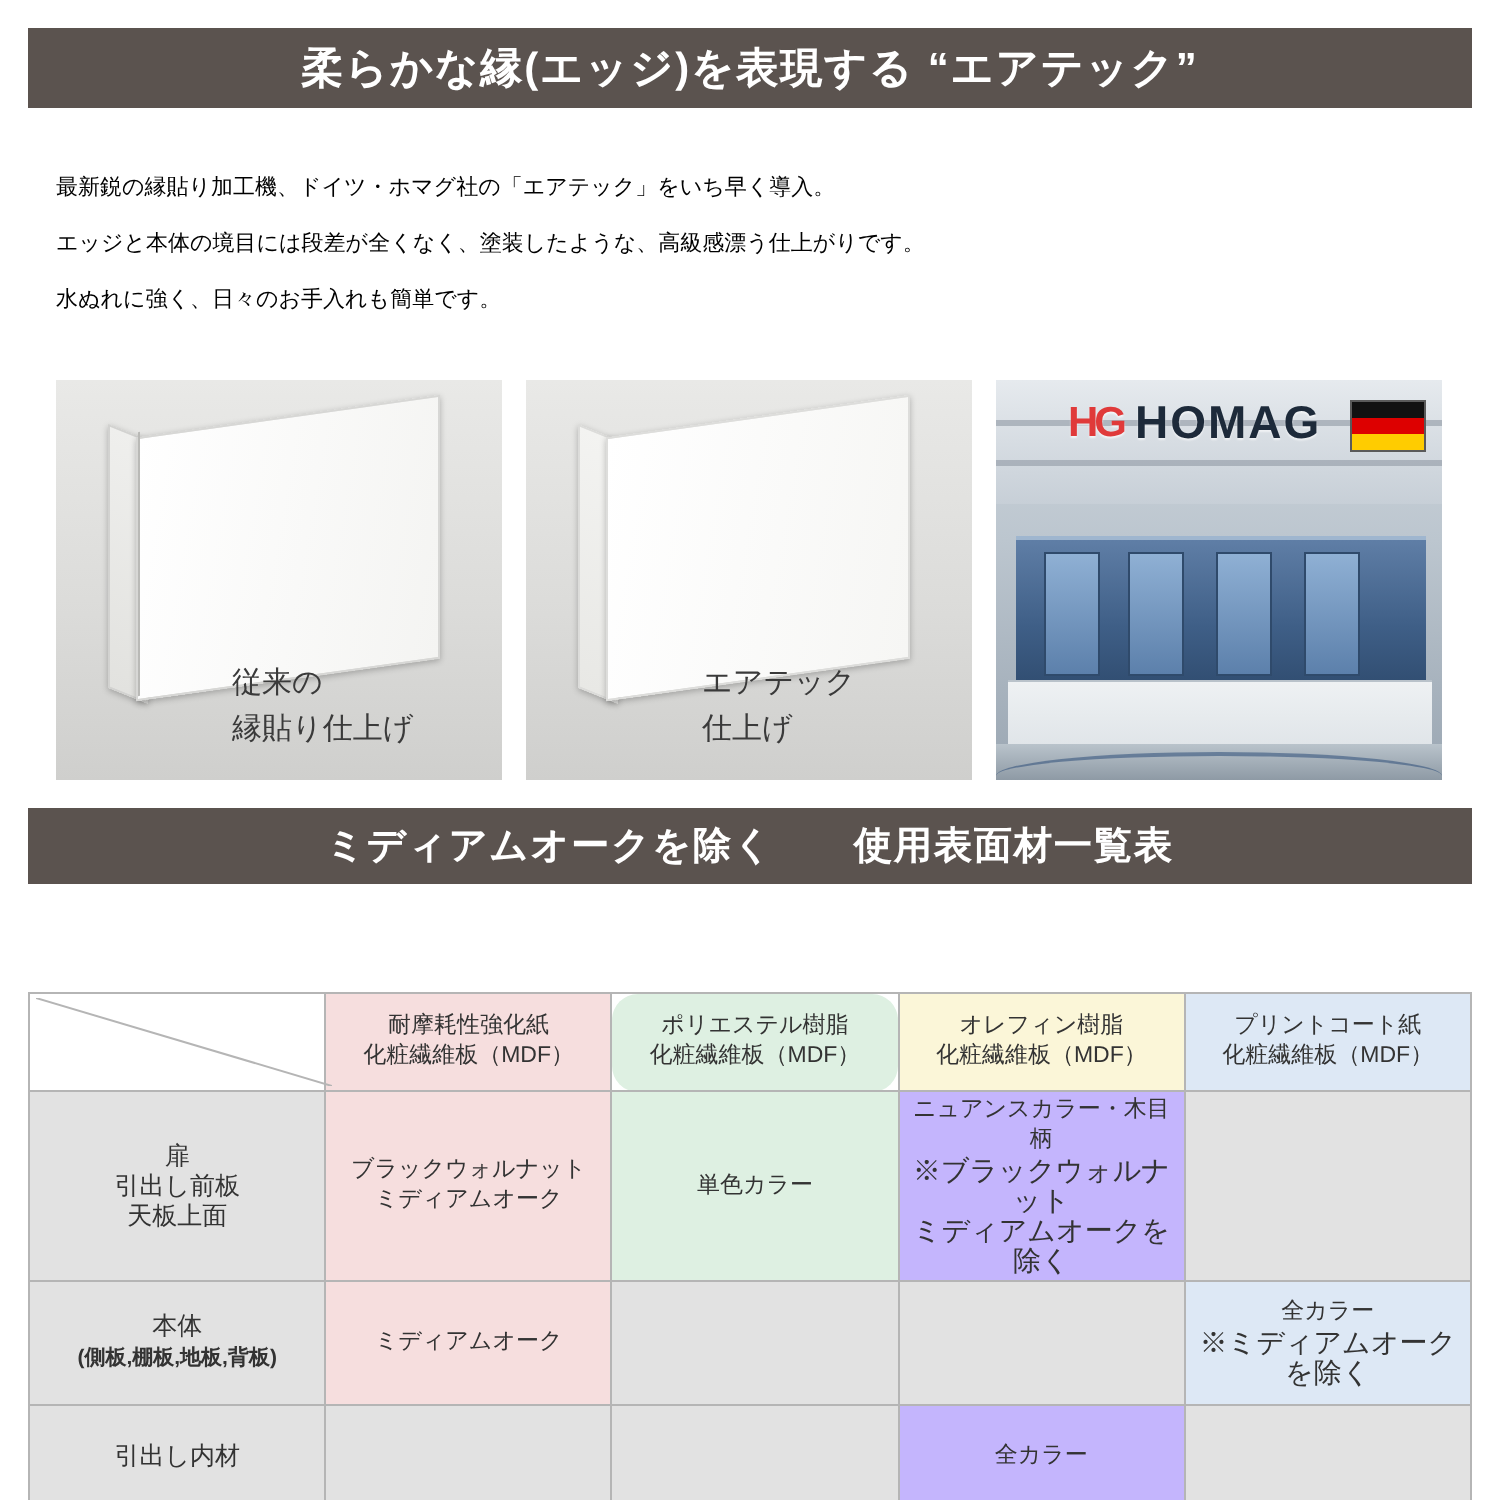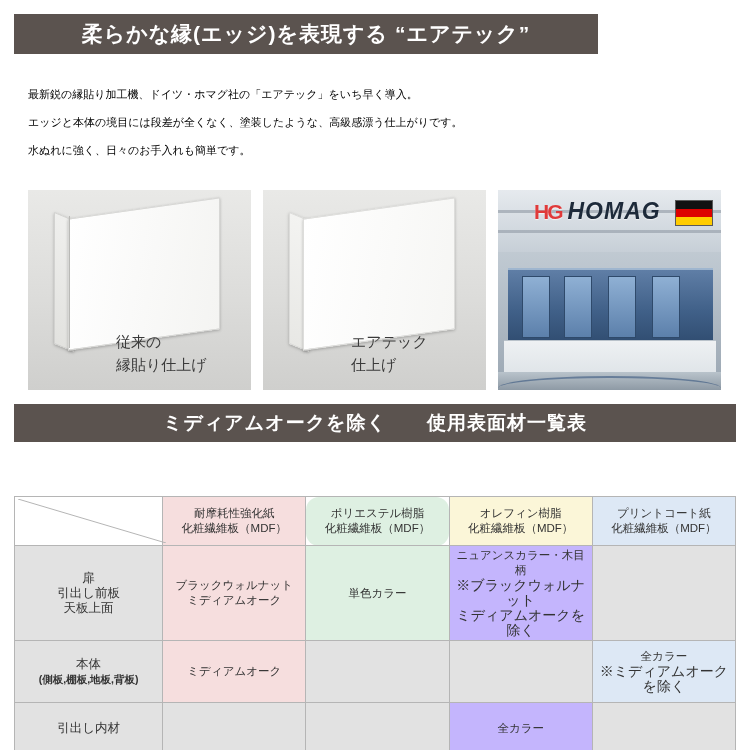--- a/index.html
+++ b/index.html
@@ -18,21 +18,21 @@
     position: relative;
     width: 750px;
     height: 750px;
   }
 
   
   .banner {
     position: absolute;
     left: 14px;
     top: 14px;
-    width: 584px;
+    width: 722px;
     height: 40px;
     background: #5b534f;
     display: flex;
     align-items: center;
     justify-content: center;
   }
   .banner-title {
     color: #ffffff;
     font-size: 21px;
     font-weight: bold;
@@ -165,21 +165,20 @@
     letter-spacing: -2px;
     text-shadow: 0 1px 1px rgba(255,255,255,.7);
     margin-left: 26px;
   }
   .homag-text {
     color: #1d2a3a;
     font-size: 23px;
     font-weight: bold;
     letter-spacing: 1px;
     text-shadow: 0 1px 1px rgba(255,255,255,.6);
-    font-style: italic;
   }
   .flag {
     position: absolute;
     right: 8px; top: 10px;
     width: 36px; height: 24px;
     border: 1px solid #5a5a5a;
     background: linear-gradient(180deg, #111 0 33.3%, #d00 33.3% 66.6%, #fc0 66.6% 100%);
   }
 
   

